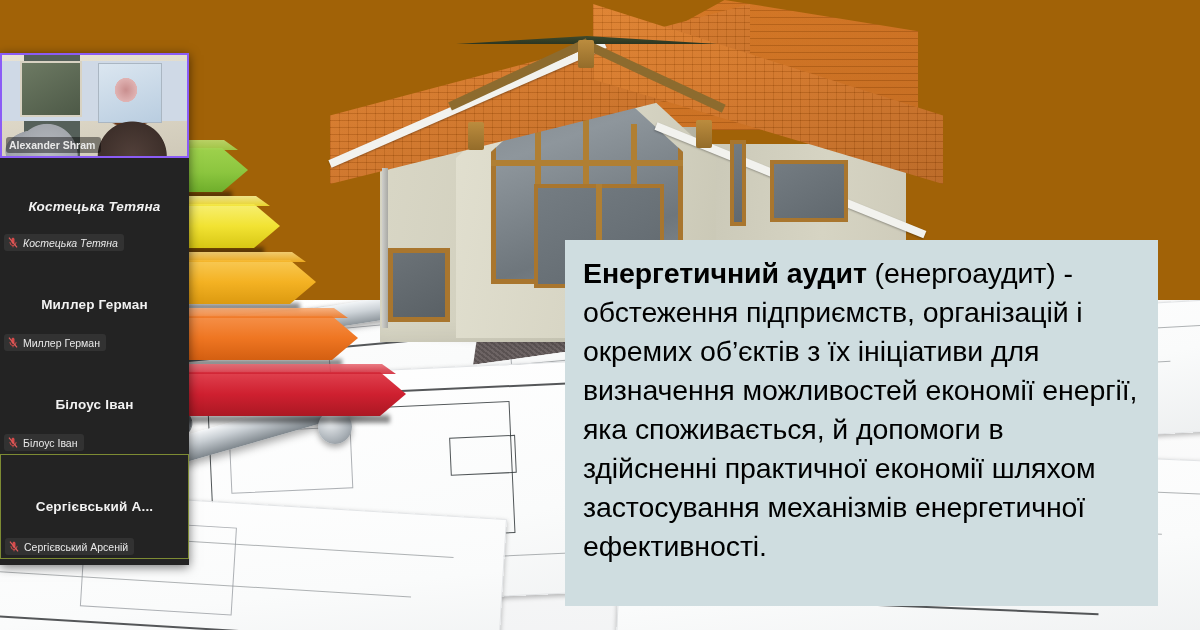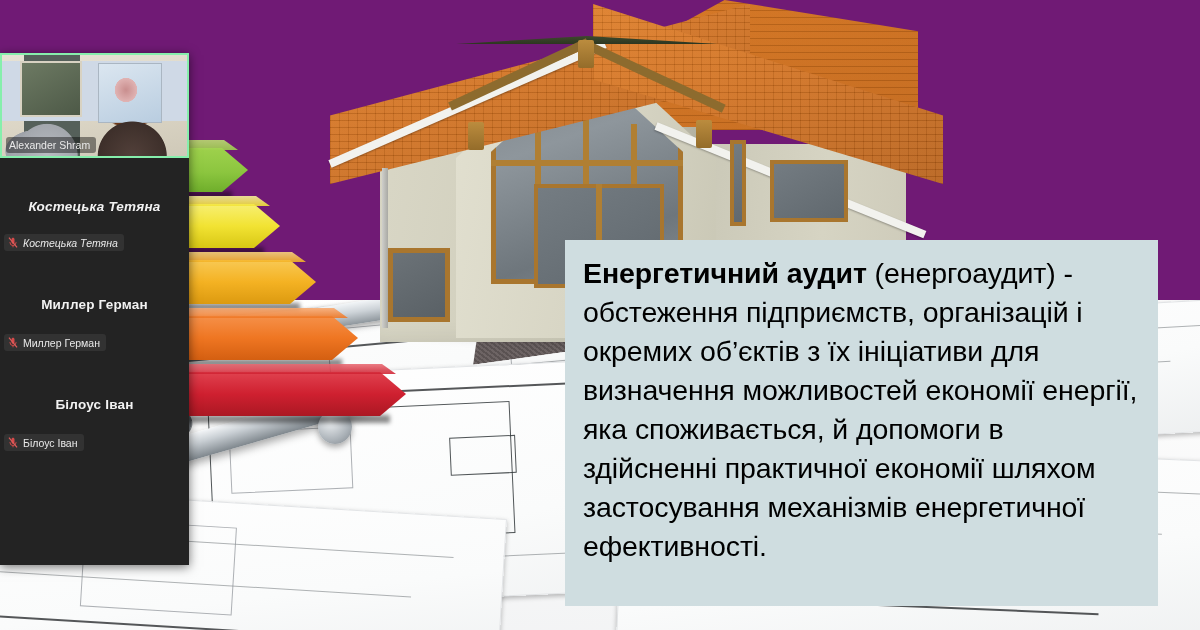--- a/index.html
+++ b/index.html
@@ -18,21 +18,21 @@
     height: 630px;
     overflow: hidden;
     background: #ffffff;
   }
 
   
   .slide-art {
     position: absolute;
     inset: 0;
     overflow: hidden;
-    background: #701a75;
+    background: #a16207;
   }
 
   
   .blueprint-field {
     position: absolute;
     left: 0;
     top: 300px;
     width: 1200px;
     height: 330px;
     overflow: hidden;
@@ -258,21 +258,22 @@
   }
   .tile {
     position: relative;
     width: 100%;
     box-sizing: border-box;
     overflow: hidden;
   }
   .tile.self {
     height: 105px;
     background: #8b5cf6;
-    border: 2px solid #86efac;
+    border: 2px solid #8b5cf6;
+    font-weight: bold;
   }
   .tile.avatarless {
     height: 98px;
     display: flex;
     align-items: center;
     justify-content: center;
     background: #232323;
   }
   .tile.active {
     border: 1px solid #7d8b33;
@@ -539,15 +540,27 @@
         <svg class="mic-off" viewBox="0 0 16 16">
           <path d="M8 1.6c-1.1 0-2 .9-2 2v4.2c0 1.1.9 2 2 2s2-.9 2-2V3.6c0-1.1-.9-2-2-2z" fill="#d64a4a"></path>
           <path d="M4 7.2v.8a4 4 0 0 0 8 0v-.8" fill="none" stroke="#d64a4a" stroke-width="1.3"></path>
           <path d="M8 12v2.4" stroke="#d64a4a" stroke-width="1.3"></path>
           <path d="M2.6 1.6 13.4 14.4" stroke="#e25b5b" stroke-width="1.6"></path>
         </svg>
         <span>Білоус Іван</span>
       </div>
     </div>
 
+    <div class="tile avatarless active" style="height:105px;">
+      <div class="tile-name-big">Сергієвський А...</div>
+      <div class="name-badge plain">
+        <svg class="mic-off" viewBox="0 0 16 16">
+          <path d="M8 1.6c-1.1 0-2 .9-2 2v4.2c0 1.1.9 2 2 2s2-.9 2-2V3.6c0-1.1-.9-2-2-2z" fill="#d64a4a"></path>
+          <path d="M4 7.2v.8a4 4 0 0 0 8 0v-.8" fill="none" stroke="#d64a4a" stroke-width="1.3"></path>
+          <path d="M8 12v2.4" stroke="#d64a4a" stroke-width="1.3"></path>
+          <path d="M2.6 1.6 13.4 14.4" stroke="#e25b5b" stroke-width="1.6"></path>
+        </svg>
+        <span>Сергієвський Арсеній</span>
+      </div>
+    </div>
   </div>
 
 </div>
 
 </body></html>

